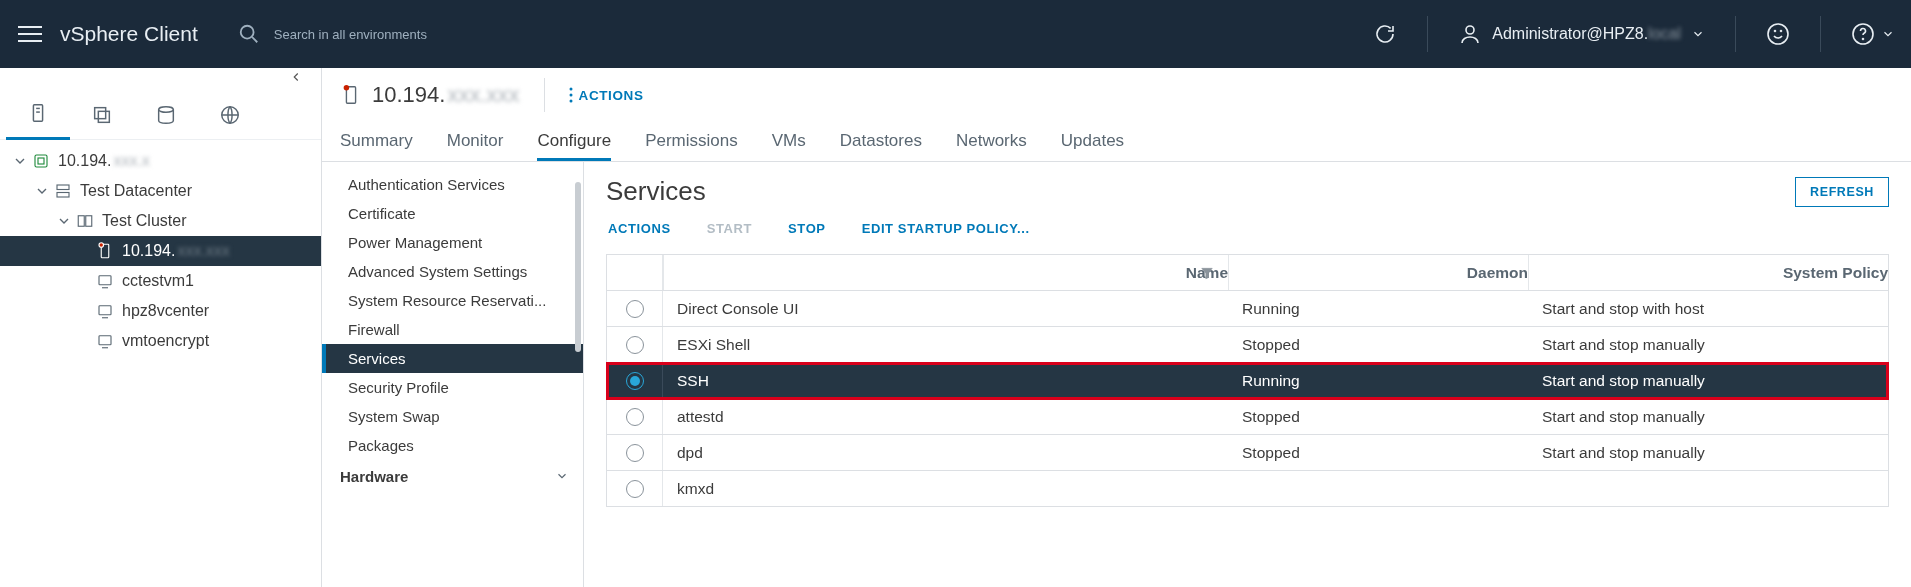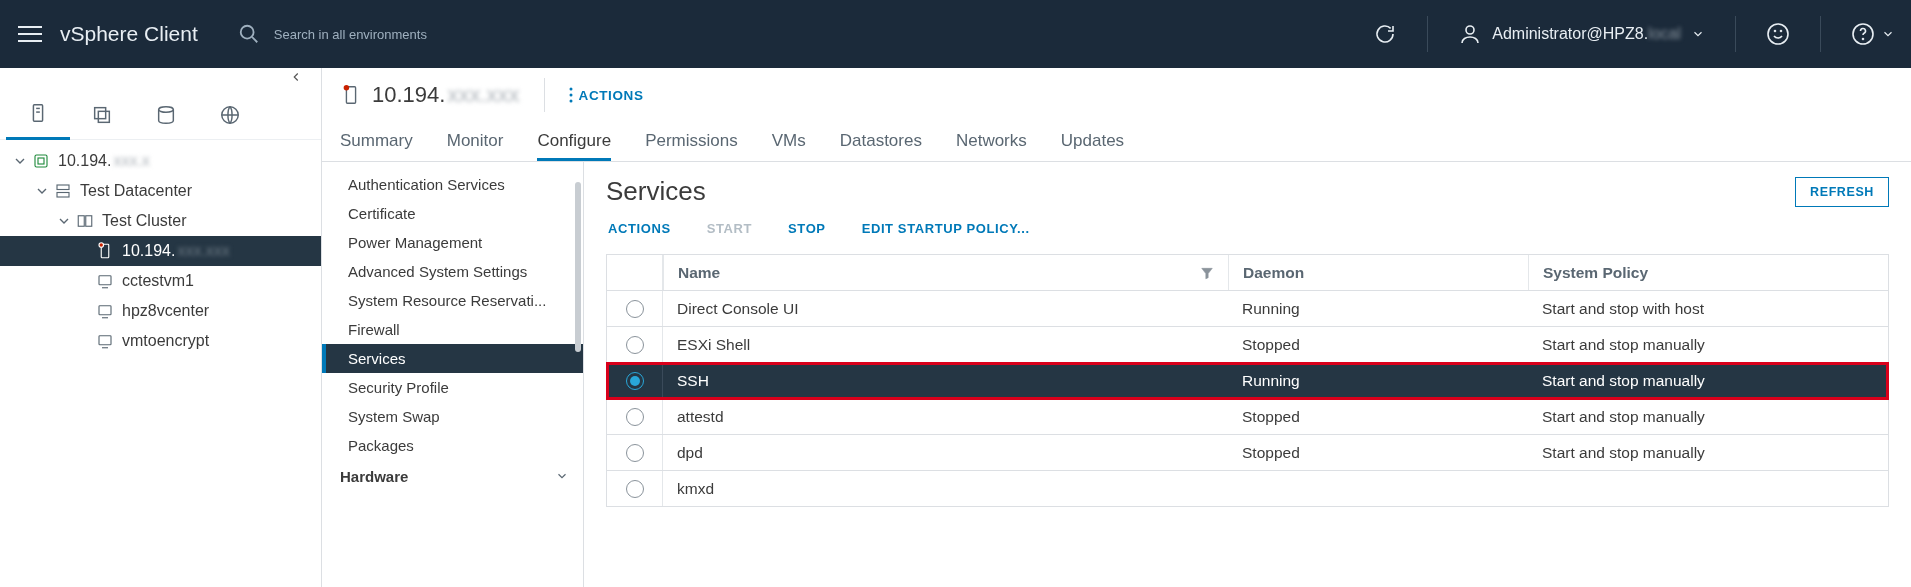--- a/index.html
+++ b/index.html
@@ -76,21 +76,21 @@
   .panel-title { font-size:26px; color:#3b3b3b;}
   .refresh-btn { border:1px solid #0079b8; color:#0079b8; background:#fff; font-size:12.5px; letter-spacing:0.6px; font-weight:600; height:30px; padding:0 14px; cursor:pointer;}
   .svc-actions { display:flex; gap:36px; margin:14px 0 18px 2px; font-size:13px; letter-spacing:0.6px; font-weight:600;}
   .svc-action { color:#0079b8; cursor:pointer;}
   .svc-action.disabled { color:#b3bdc5; cursor:default;}
 
   
   .svc-table { border:1px solid #dcdfe3; border-bottom:none;}
   .svc-head, .svc-row { display:grid; grid-template-columns: 56px 1fr 300px 360px; align-items:center; height:36px; border-bottom:1px solid #dcdfe3; font-size:15.5px;}
   .svc-head { font-weight:600; color:#5a6772; background:#fff; position:relative;}
-  .svc-head .colsep { border-left:1px solid #e4e7ea; height:100%; display:flex; align-items:center; padding-left:14px; position:relative;}
+  .svc-head .colsep { border-left:1px solid #e4e7ea; height:100%; display:flex; align-items:center; padding-left:14px; position:relative;justify-content:flex-end;}
   .filter-ic { position:absolute; right:14px; top:50%; transform:translateY(-50%); width:14px; height:14px; stroke:#8a939b; fill:#8a939b;}
   .svc-row { color:#3b3b3b;}
   .svc-row .cell { padding-left:14px;}
   .radio { width:18px; height:18px; border:1px solid #8a939b; border-radius:50%; margin:0 auto; display:flex; align-items:center; justify-content:center; cursor:pointer;}
   .radio.sel { border-color:#0079b8;}
   .radio.sel::after { content:""; width:10px; height:10px; border-radius:50%; background:#0079b8;}
   .svc-row.sel { background:#253644; color:#fff; }
   .svc-row.sel .radio { border-color:#fff;}
   .svc-row.sel .radio.sel { border-color:#29a7d9;}
   .svc-row.sel .radio.sel::after { background:#29a7d9;}

